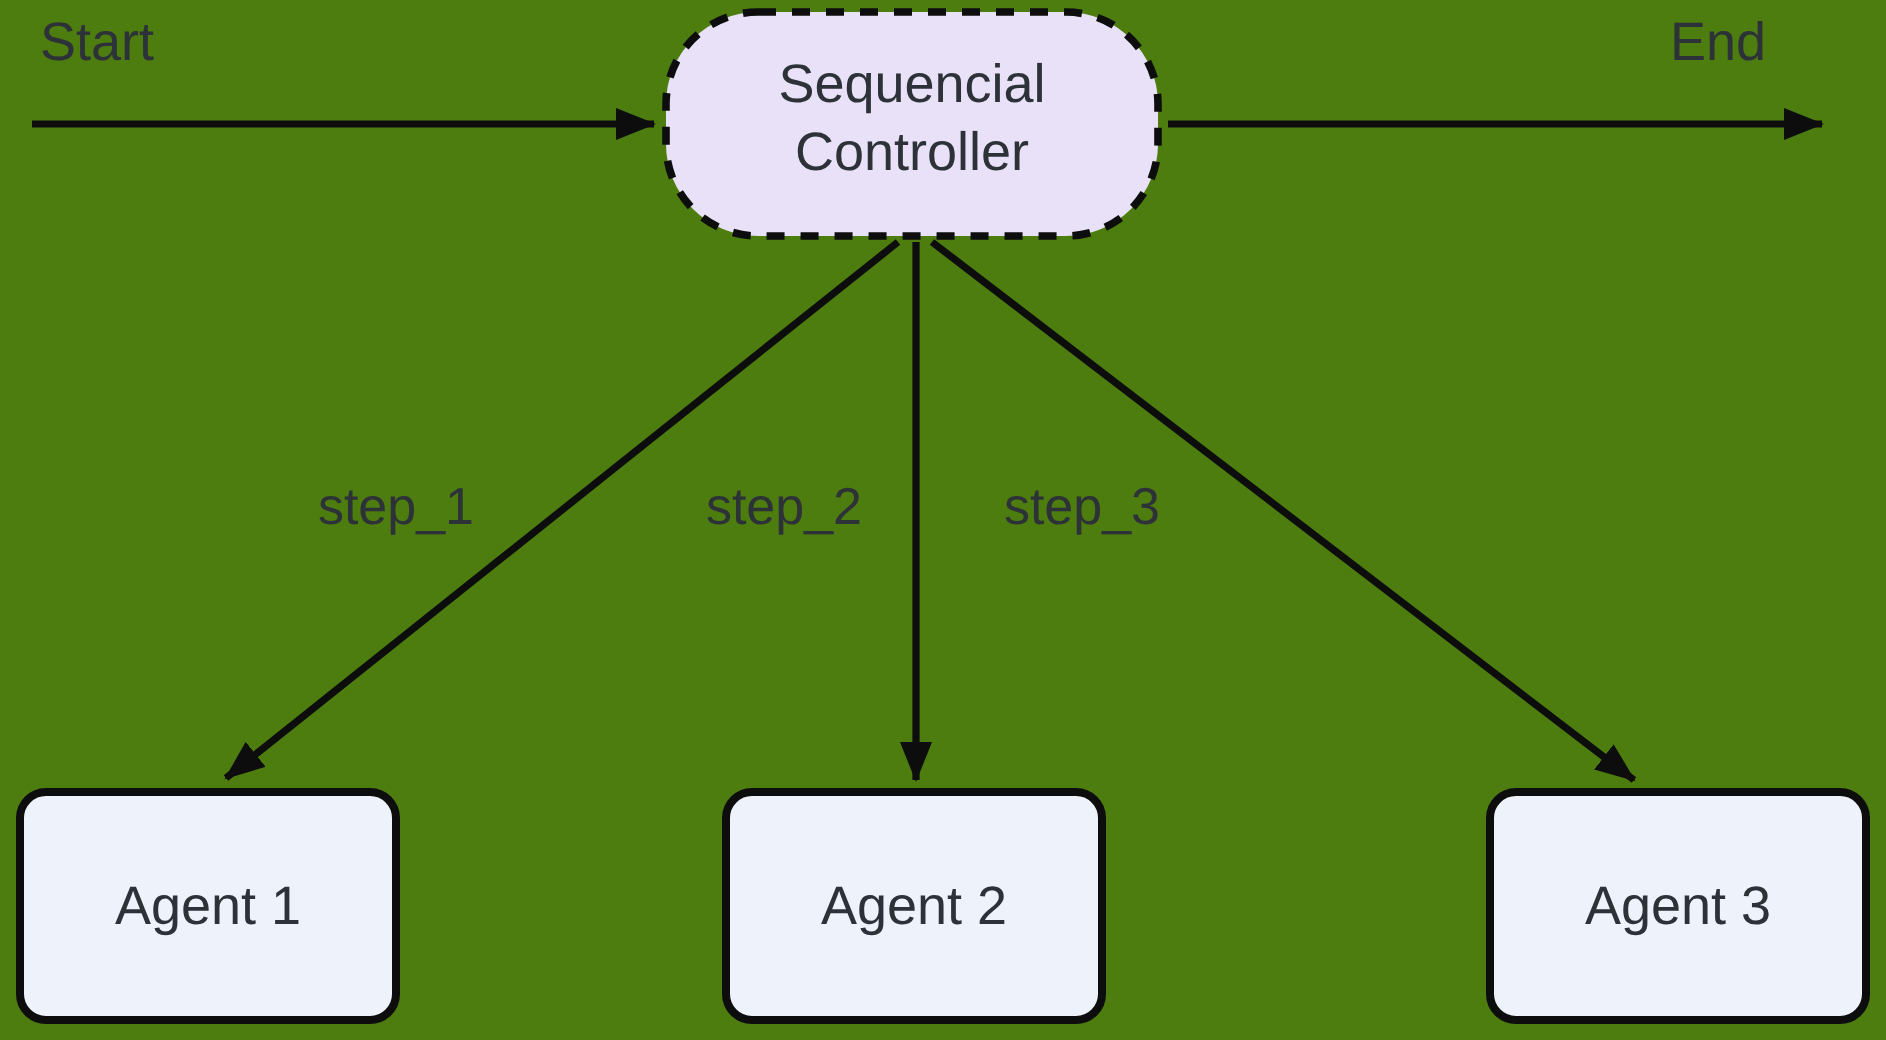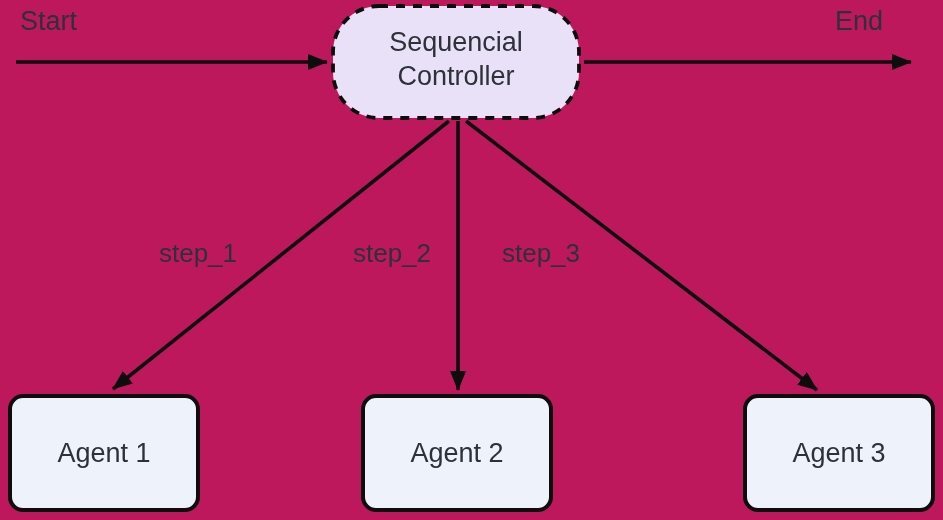--- a/index.html
+++ b/index.html
@@ -4,21 +4,21 @@
 <style>
   html, body {
     margin: 0;
     padding: 0;
     background: #ffffff;
   }
   .stage {
     position: relative;
     width: 943px;
     height: 520px;
-    background: #be185d;
+    background: #4d7c0f;
     overflow: hidden;
   }
   svg {
     display: block;
   }
   text {
     font-family: "Liberation Sans", "DejaVu Sans", sans-serif;
     fill: #2d3138;
   }
   .node-label {

